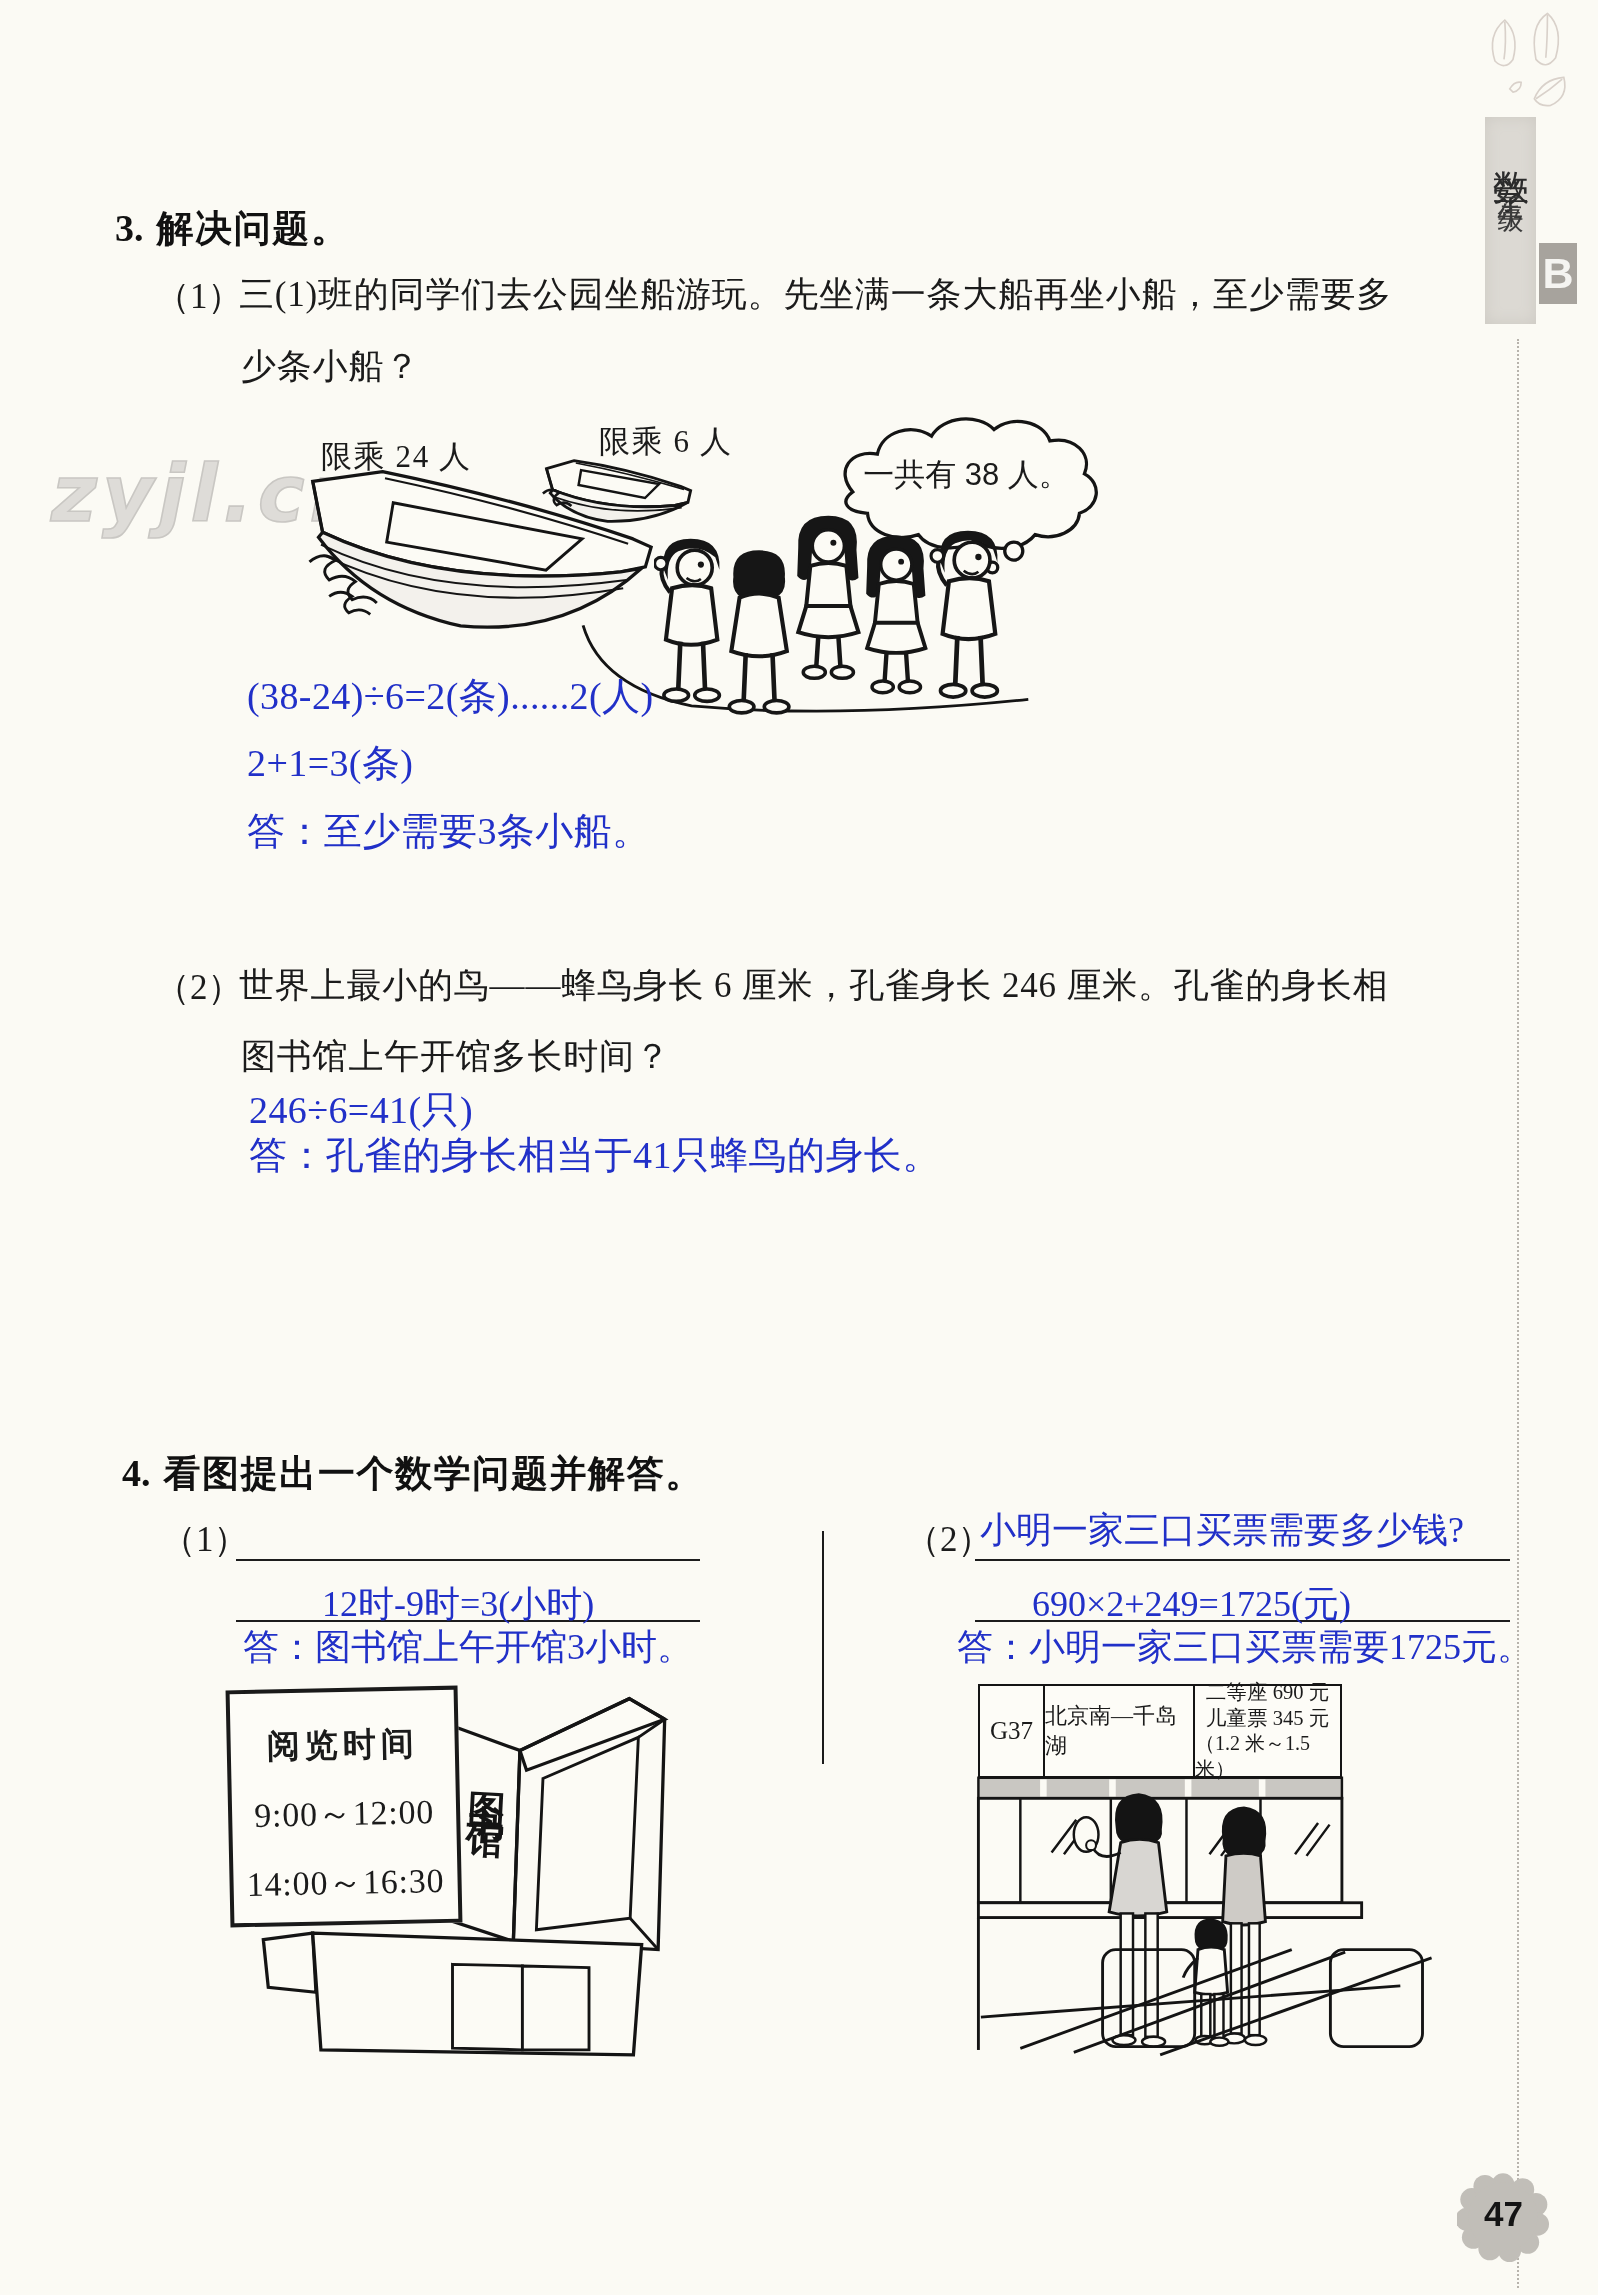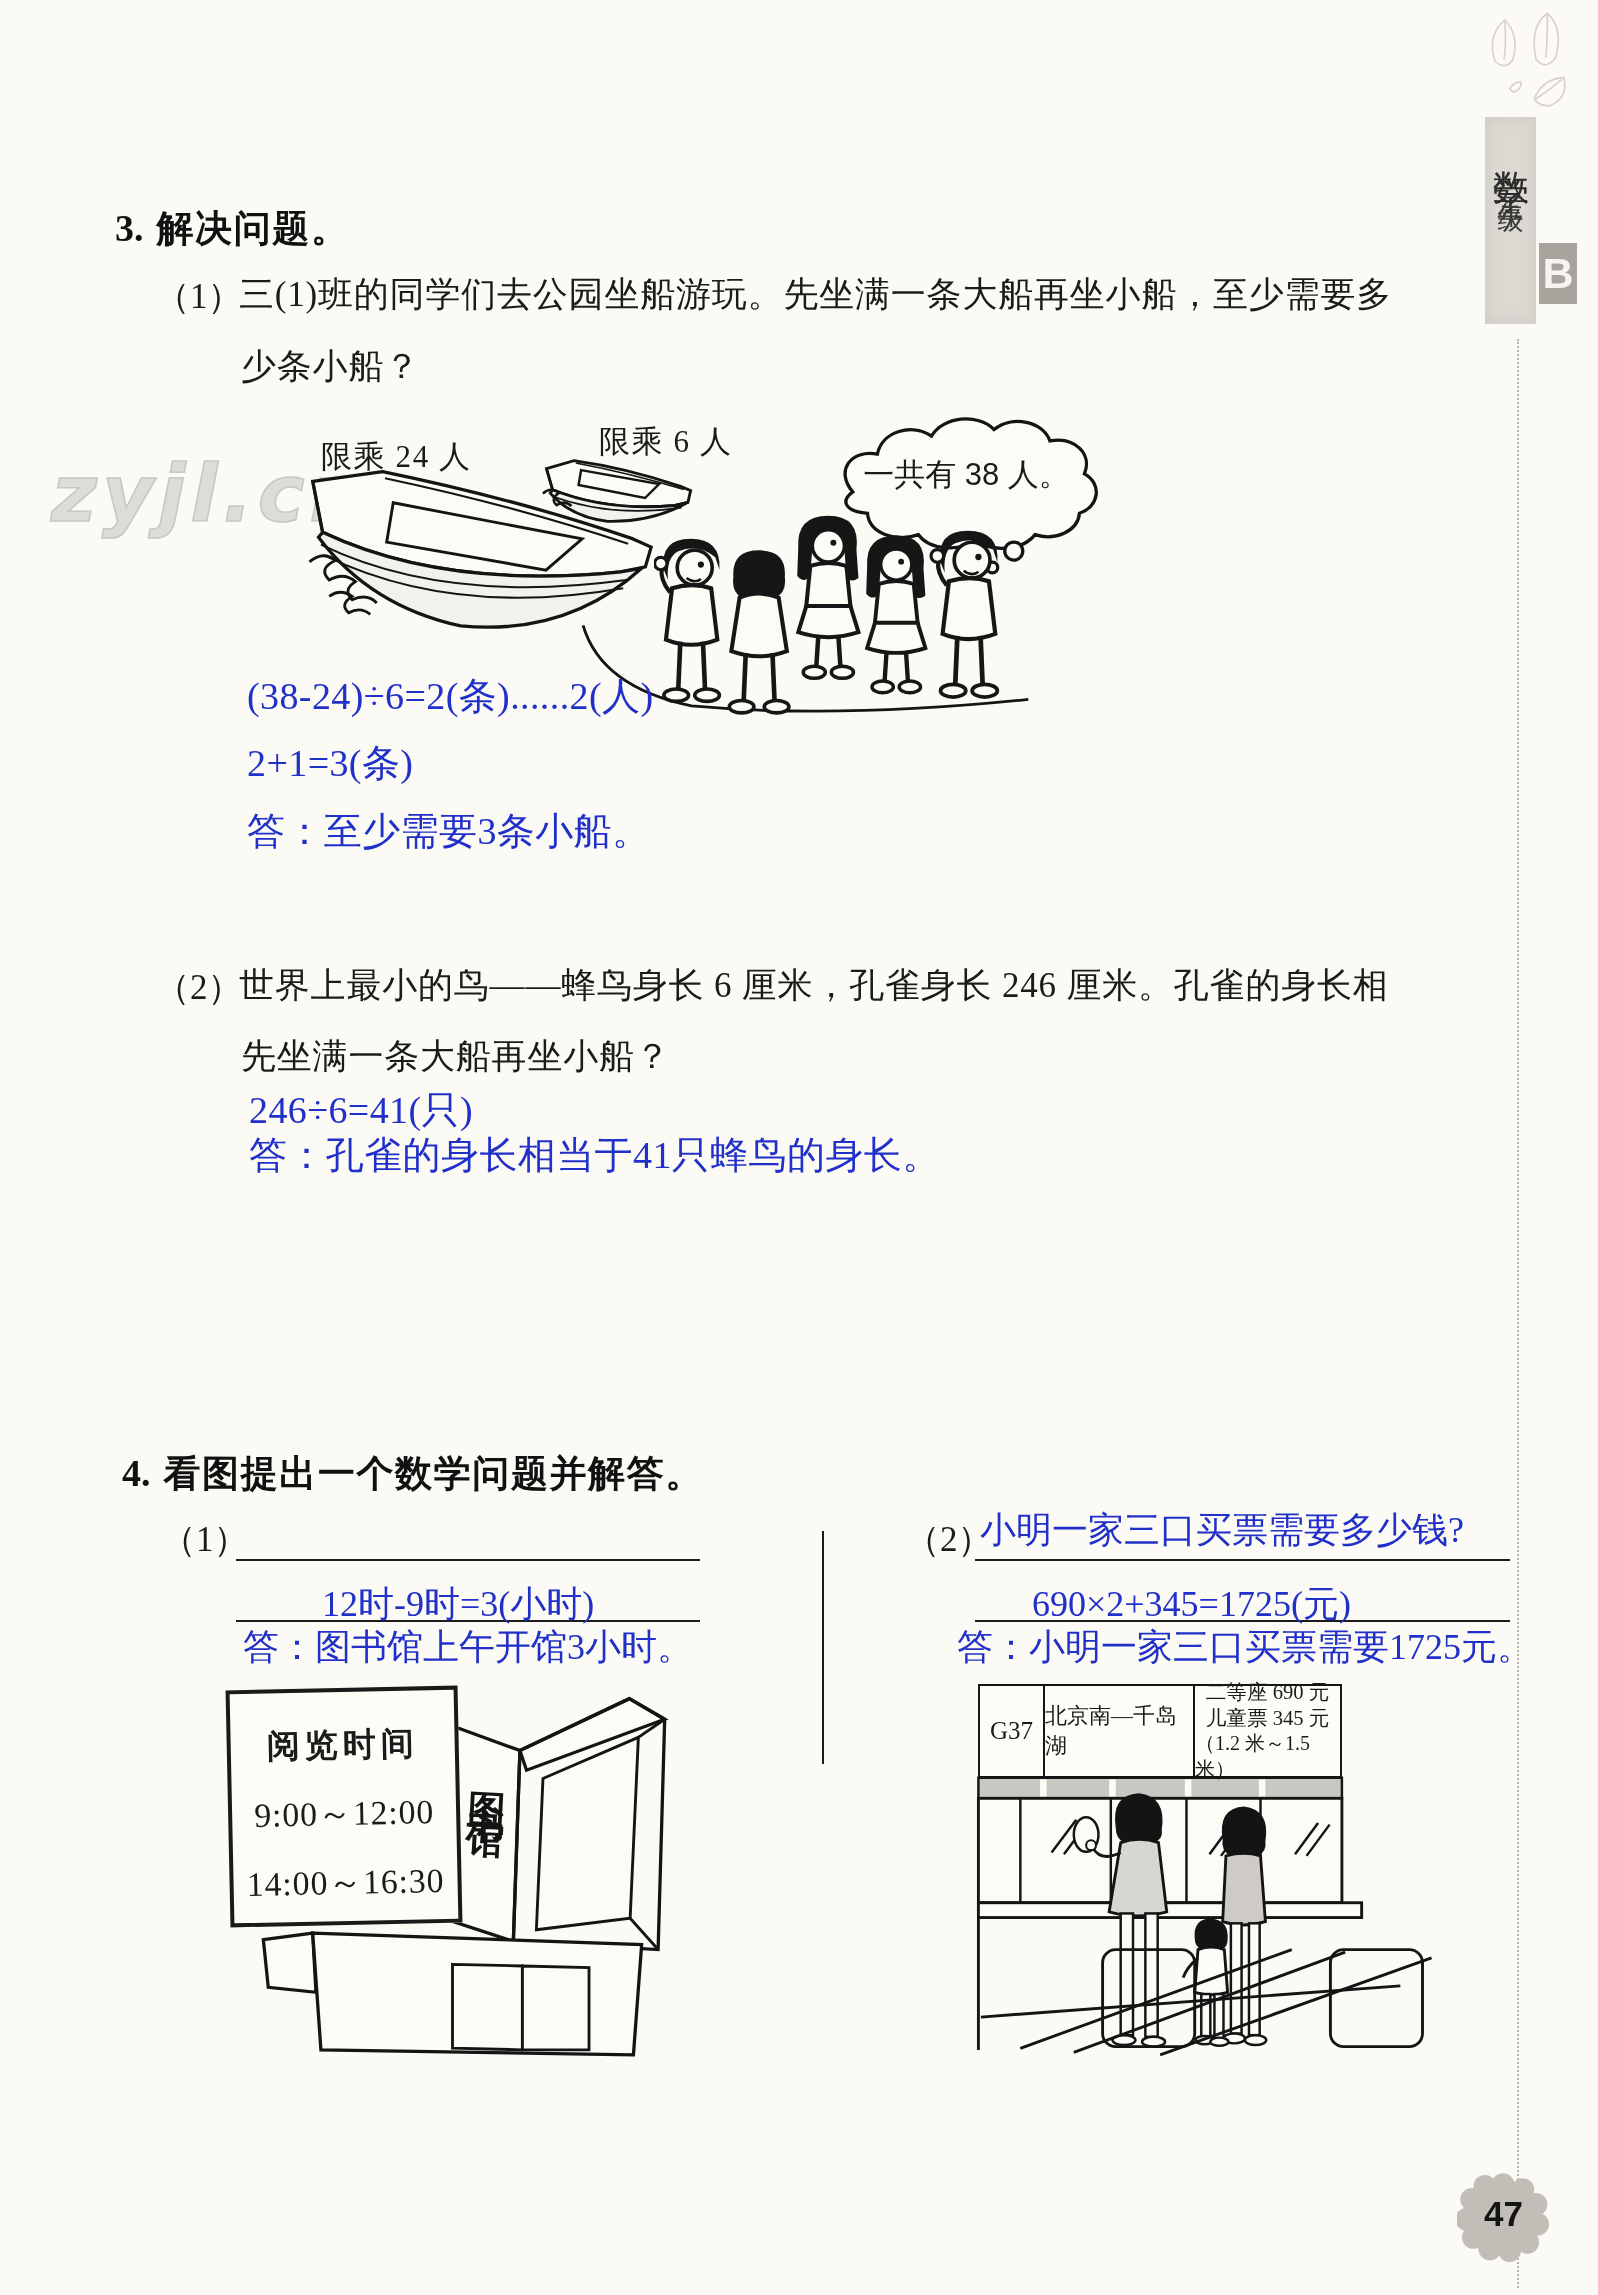--- a/index.html
+++ b/index.html
@@ -150,21 +150,21 @@
     <use href="#kg" transform="translate(252,26) scale(1.18)"></use>
     <use href="#kf" transform="translate(338,20) scale(1.28)"></use>
   </svg>
 
   <div class="abs blue-line" style="left:247px;top:673px;z-index:2">(38-24)÷6=2(条)......2(人)</div>
   <div class="abs blue-line" style="left:247px;top:740px;z-index:2">2+1=3(条)</div>
   <div class="abs blue-line" style="left:247px;top:808px;z-index:2">答：至少需要3条小船。</div>
 
   <div class="abs plabel" style="left:155px;top:964px;z-index:2">（2）</div>
   <div class="abs body-line" style="left:239px;top:964px;z-index:2">世界上最小的鸟——蜂鸟身长 6 厘米，孔雀身长 246 厘米。孔雀的身长相</div>
-  <div class="abs body-line" style="left:241px;top:1035px;z-index:2">先坐满一条大船再坐小船？</div>
+  <div class="abs body-line" style="left:241px;top:1035px;z-index:2">图书馆上午开馆多长时间？</div>
   <div class="abs blue-line" style="left:249px;top:1087px;z-index:2">246÷6=41(只)</div>
   <div class="abs blue-line" style="left:249px;top:1132px;z-index:2">答：孔雀的身长相当于41只蜂鸟的身长。</div>
 
   <div class="abs qheader" style="left:122px;top:1449px;z-index:2">
     <span class="num">4.</span><span class="ttl">看图提出一个数学问题并解答。</span>
   </div>
 
   <div class="abs divider" style="left:822px;top:1531px;height:233px;"></div>
 
   <div class="abs plabel" style="left:161px;top:1516px;z-index:2">（1）</div>
@@ -190,21 +190,21 @@
 
   <div class="abs signboard" style="left:228px;top:1688px;">
     <div class="sign-title">阅览时间</div>
     <div class="sign-time">9:00～12:00</div>
     <div class="sign-time">14:00～16:30</div>
   </div>
 
   <div class="abs plabel" style="left:905px;top:1516px;z-index:2">（2）</div>
   <div class="abs blue-line44" style="left:980px;top:1508px;z-index:2">小明一家三口买票需要多少钱?</div>
   <div class="abs uline" style="left:975px;top:1559px;width:535px;"></div>
-  <div class="abs blue-line44" style="left:1032px;top:1582px;z-index:2">690×2+345=1725(元)</div>
+  <div class="abs blue-line44" style="left:1032px;top:1582px;z-index:2">690×2+249=1725(元)</div>
   <div class="abs uline" style="left:975px;top:1620px;width:535px;"></div>
   <div class="abs blue-line44" style="left:957px;top:1625px;z-index:2">答：小明一家三口买票需要1725元。</div>
 
   <div class="abs tixtable" style="left:978px;top:1684px;">
     <div class="cell c1">G37</div>
     <div class="cell c2">北京南—千岛湖</div>
     <div class="cell c3">
       <div>二等座 690 元</div>
       <div>儿童票 345 元</div>
       <div class="small">（1.2 米～1.5 米）</div>

